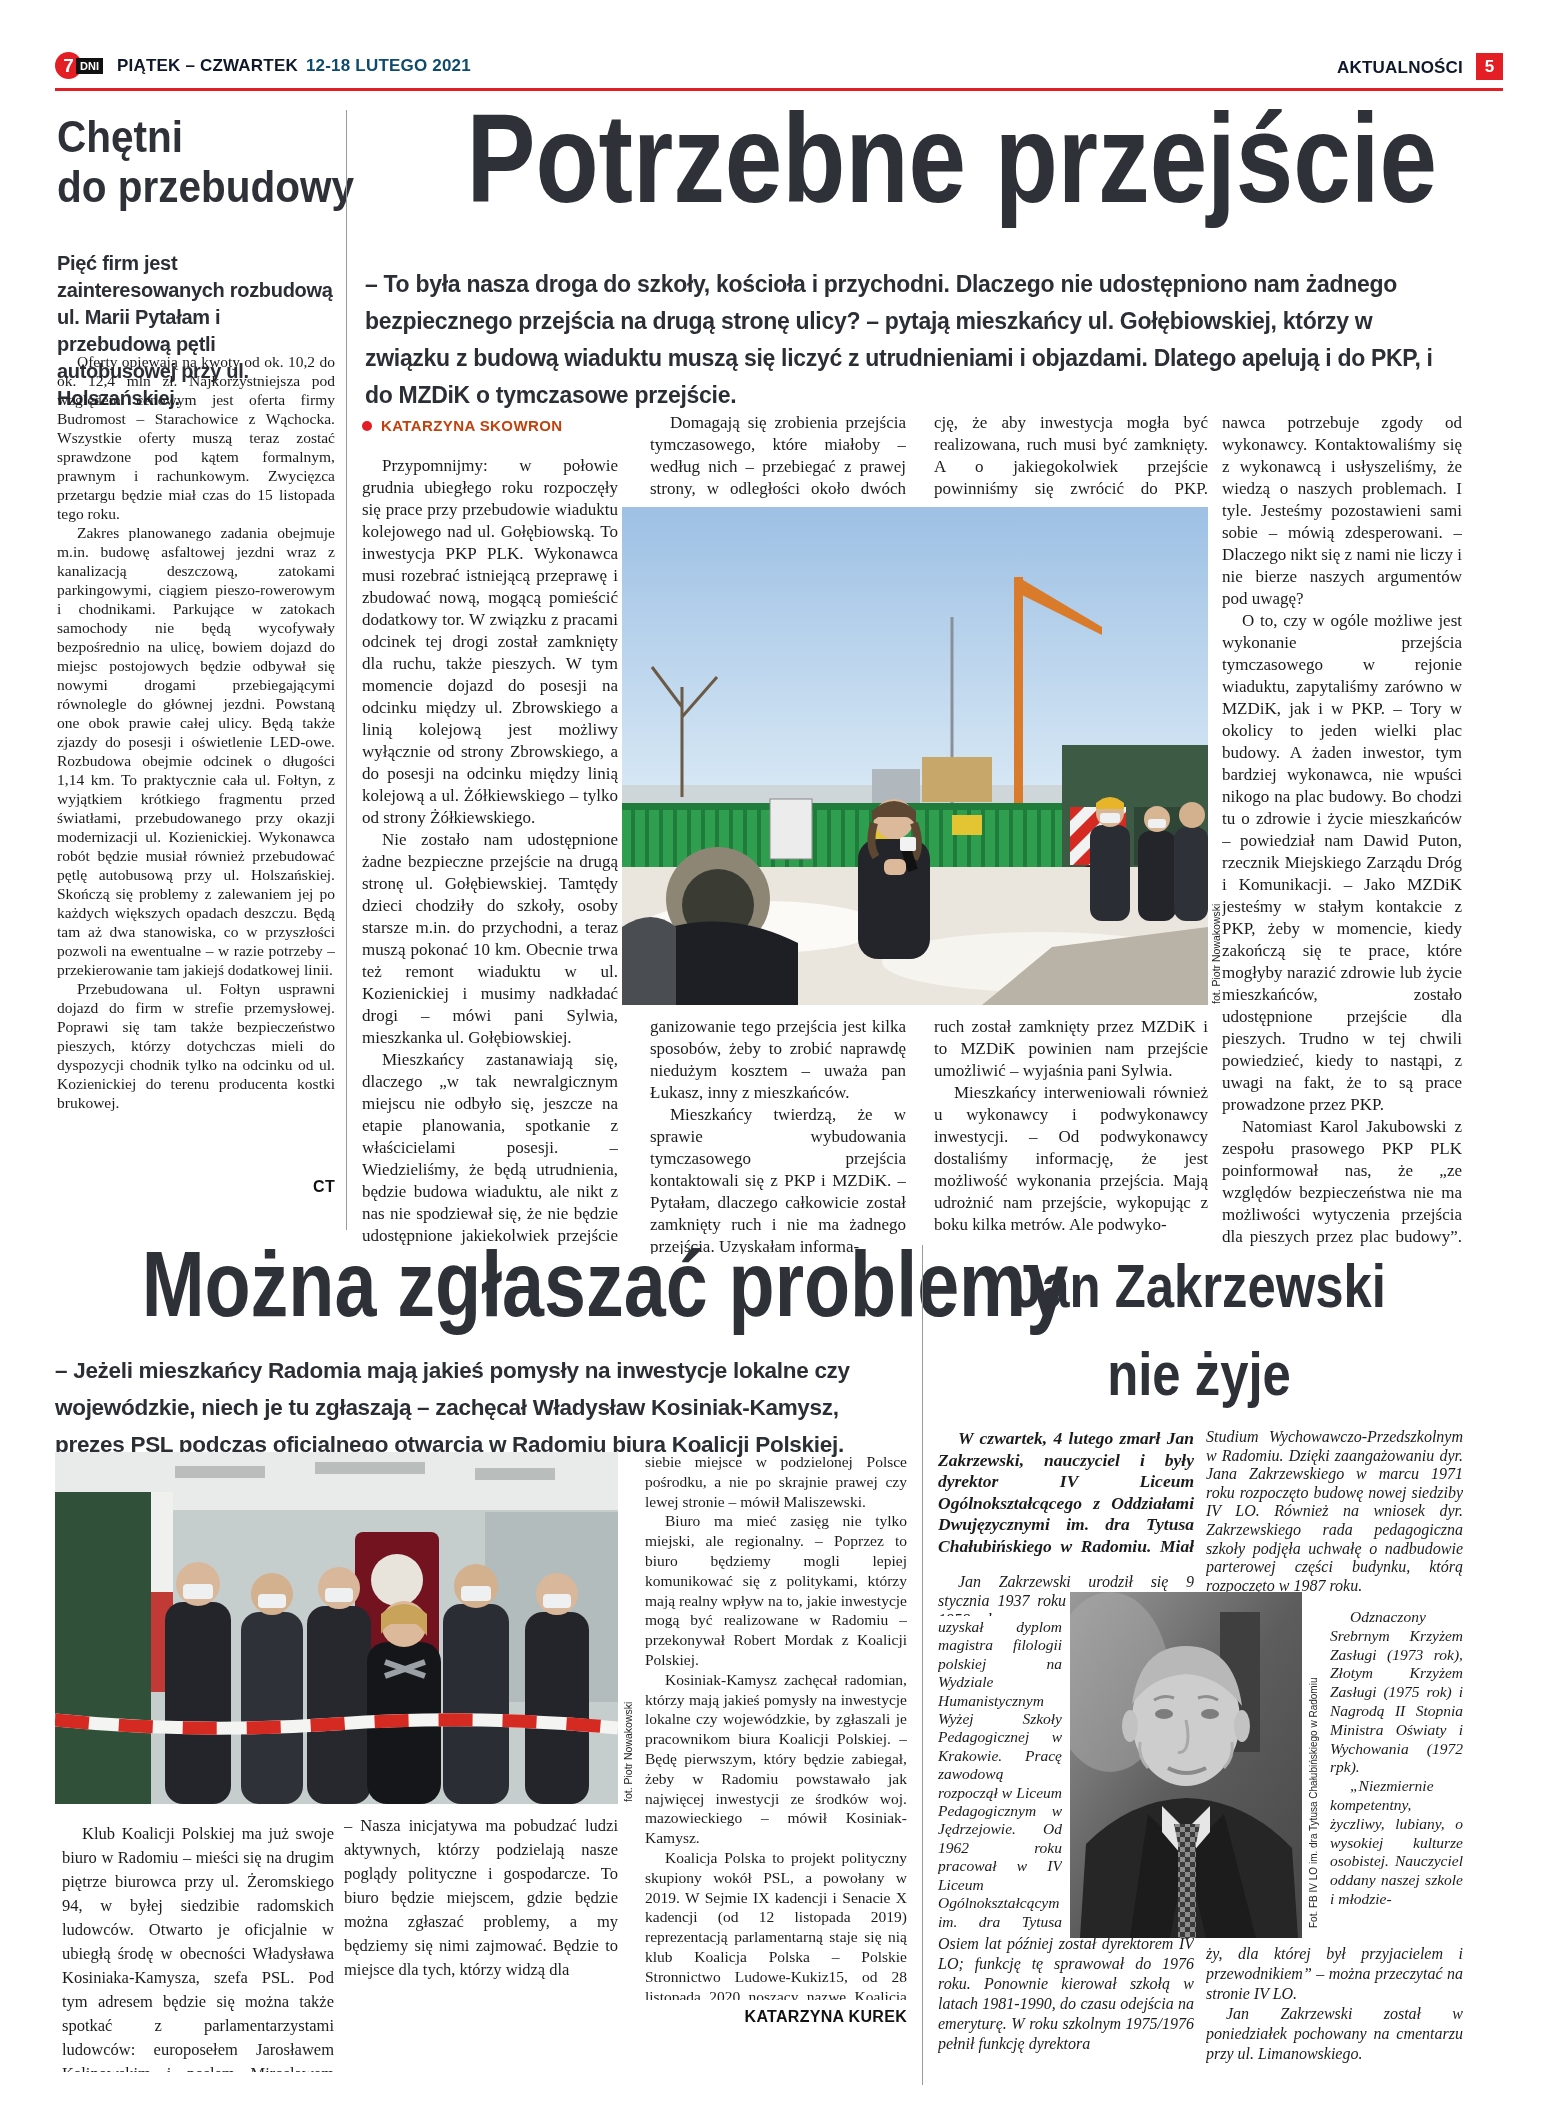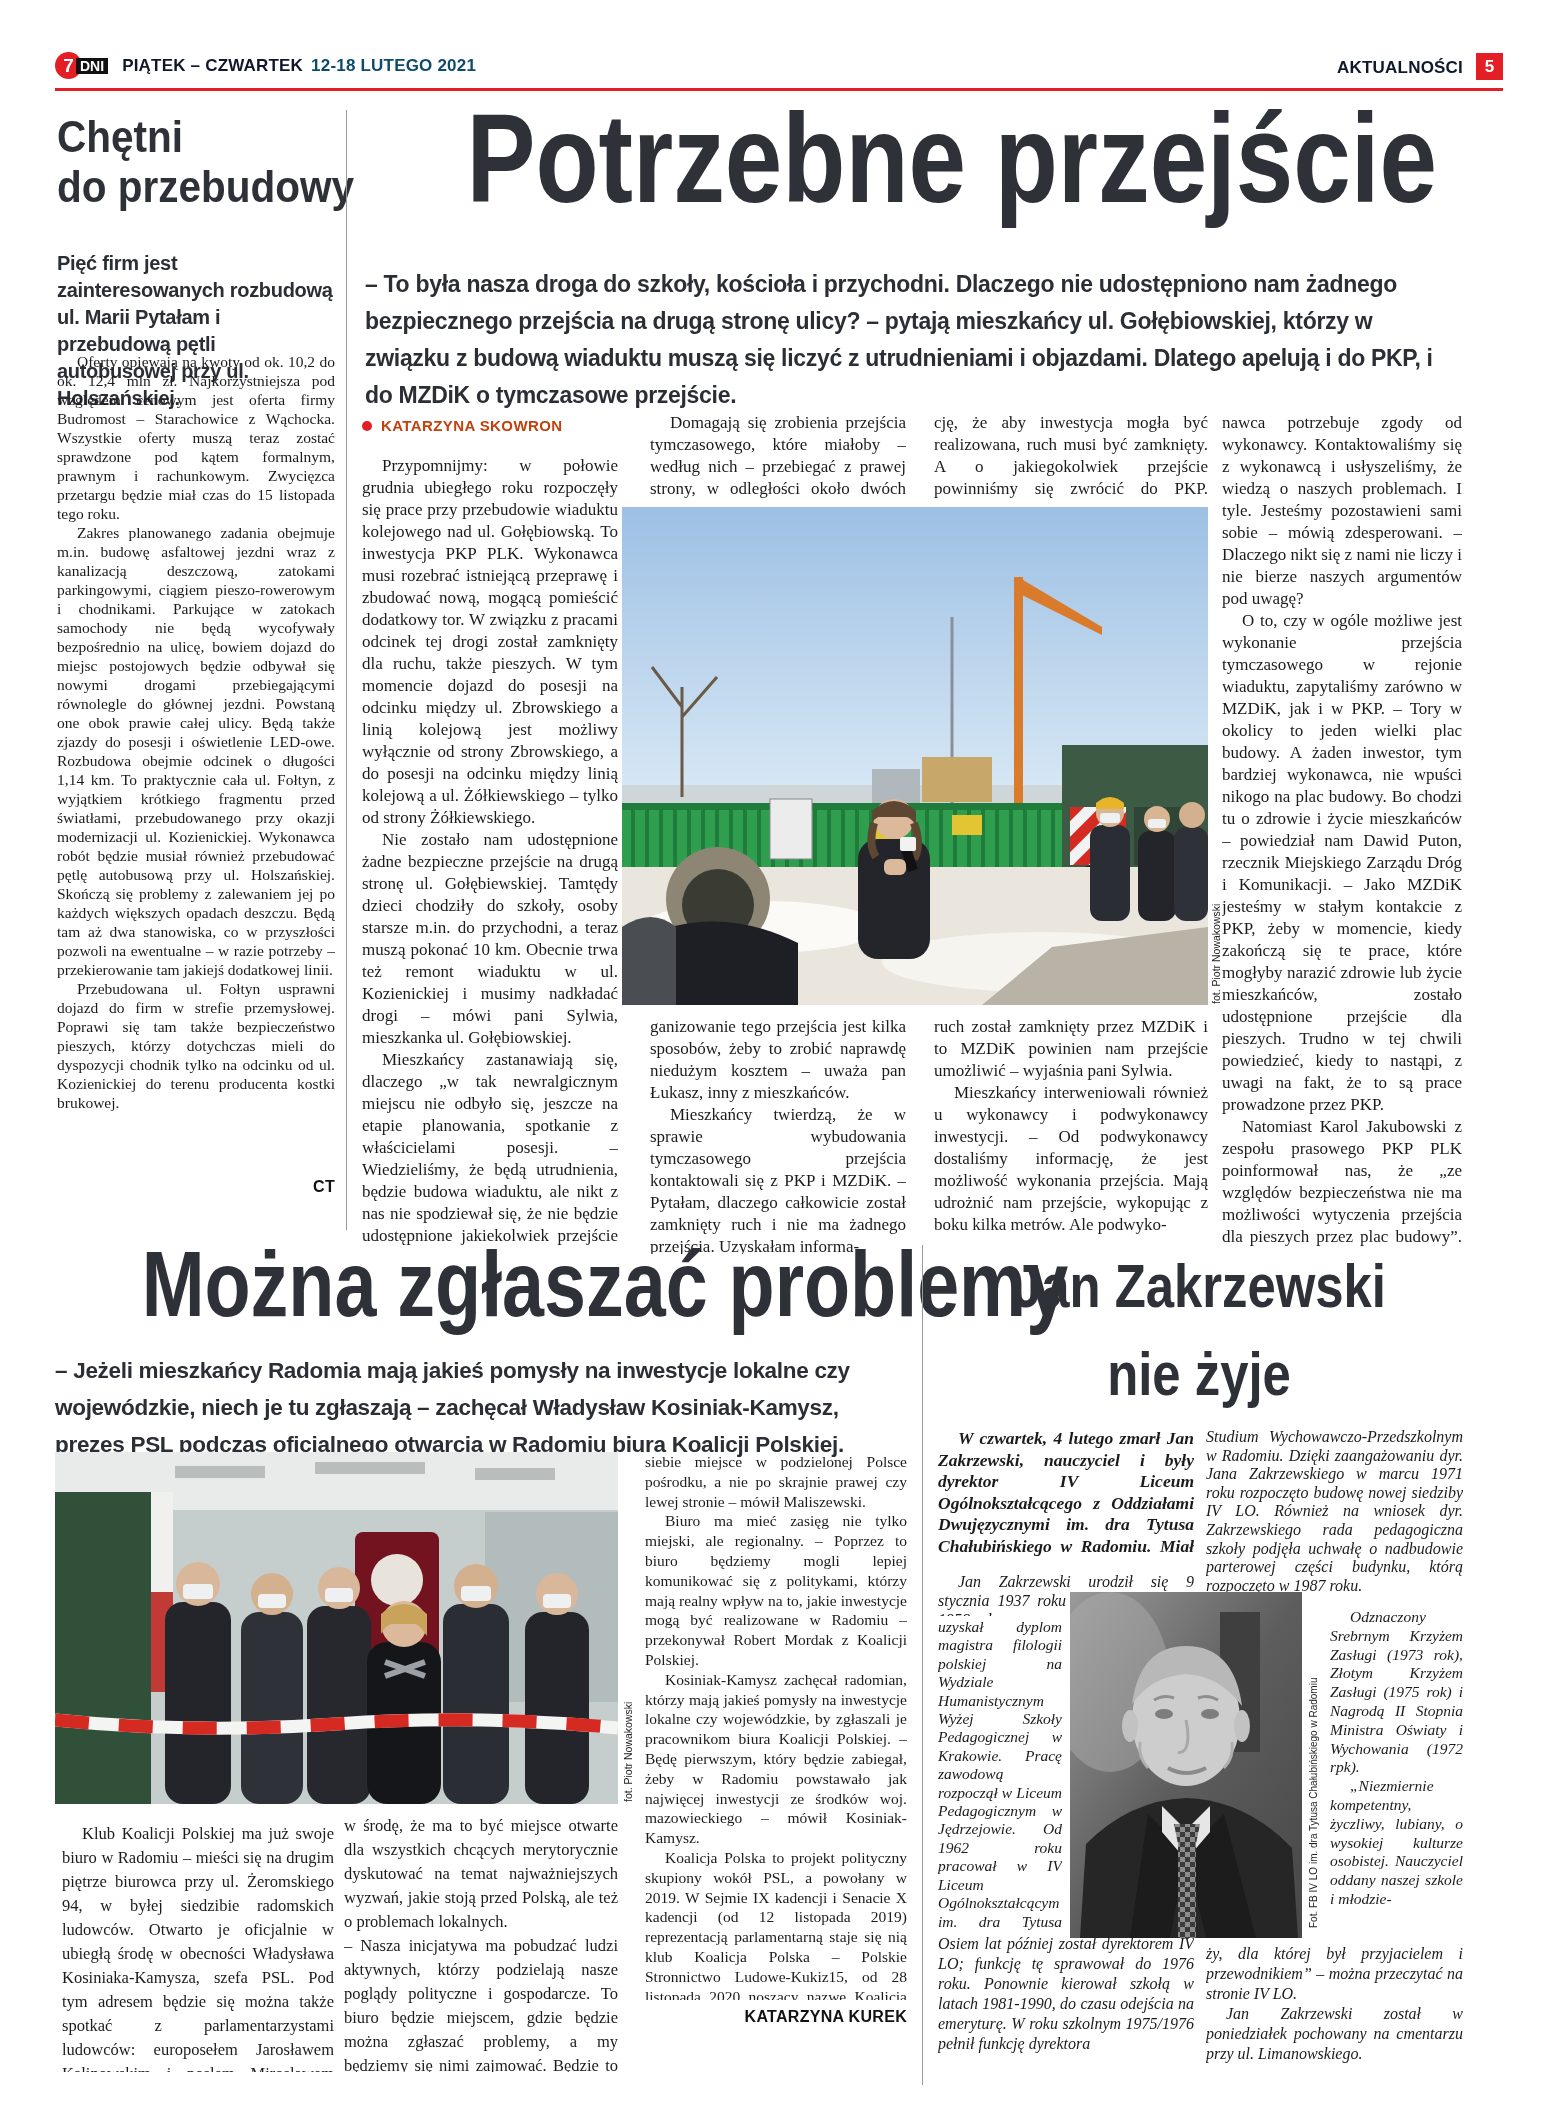--- a/index.html
+++ b/index.html
@@ -21,21 +21,21 @@
   .vrule{background:#9a9a9a;width:1px;}
   .photo{position:absolute;overflow:hidden;background:#ddd;}
   .photo svg{display:block;width:100%;height:100%;}
   .obit{font-style:italic;}
   .hdr-txt{font-family:"Liberation Sans",sans-serif;font-weight:700;font-size:17px;color:#0f172a;letter-spacing:0.2px;}
   .hdr-red{color:#0c4a6e;}
   .pagebox{background:#e31e24;color:#fff;font-family:"Liberation Sans",sans-serif;font-weight:700;
            font-size:17px;width:27px;height:27px;display:flex;align-items:center;justify-content:center;}
   .logo7{width:27px;height:27px;border-radius:50%;background:#e31e24;color:#fff;display:flex;align-items:center;
          justify-content:center;font-family:"Liberation Sans",sans-serif;font-weight:700;font-size:19px;}
-  .logodni{background:#111;color:#fff;font-family:"Liberation Sans",sans-serif;font-weight:700;font-size:14px;
+  .logodni{background:#111;color:#fff;font-family:"Liberation Sans",sans-serif;font-weight:700;font-size:11px;
            padding:2px 4px;margin-left:-6px;margin-top:0;height:12px;line-height:12px;}
 </style>
 </head>
 <body>
 
 <div class="page">
 
   <div class="abs" style="left:55px;top:52px;display:flex;align-items:center;">
     <div class="logo7">7</div>
     <div class="logodni">DNI</div>
@@ -224,21 +224,20 @@
     <p class="ind">Biuro ma mieć zasięg nie tylko miejski, ale regionalny. – Poprzez to biuro będziemy mogli lepiej komunikować się z politykami, którzy mają realny wpływ na to, jakie inwestycje mogą być realizowane w Radomiu – przekonywał Robert Mordak z Koalicji Polskiej.</p>
     <p class="ind">Kosiniak-Kamysz zachęcał radomian, którzy mają jakieś pomysły na inwestycje lokalne czy wojewódzkie, by zgłaszali je pracownikom biura Koalicji Polskiej. – Będę pierwszym, który będzie zabiegał, żeby w Radomiu powstawało jak najwięcej inwestycji ze środków woj. mazowieckiego – mówił Kosiniak-Kamysz.</p>
     <p class="ind">Koalicja Polska to projekt polityczny skupiony wokół PSL, a powołany w 2019. W Sejmie IX kadencji i Senacie X kadencji (od 12 listopada 2019) reprezentacją parlamentarną staje się nią klub Koalicja Polska – Polskie Stronnictwo Ludowe-Kukiz15, od 28 listopada 2020 noszący nazwę Koalicja Polska – PSL, Unia Europejskich Demokratów, Konserwatyści.</p>
   </div>
   <div class="abs sig" style="left:645px;top:2008px;width:262px;">KATARZYNA KUREK</div>
 
   <div class="abs body-col" style="left:62px;top:1822px;width:272px;height:250px;font-size:16.5px;line-height:24px;">
     <p class="ind">Klub Koalicji Polskiej ma już swoje biuro w Radomiu – mieści się na drugim piętrze biurowca przy ul. Żeromskiego 94, w byłej siedzibie radomskich ludowców. Otwarto je oficjalnie w ubiegłą środę w obecności Władysława Kosiniaka-Kamysza, szefa PSL. Pod tym adresem będzie się można także spotkać z parlamentarzystami ludowców: europosełem Jarosławem Kalinowskim i posłem Mirosławem Maliszewskim. Ten ostatni podkreślał</p>
   </div>
   <div class="abs body-col" style="left:344px;top:1814px;width:274px;height:258px;font-size:16.5px;line-height:24px;">
-    <p>w środę, że ma to być miejsce otwarte dla wszystkich chcących merytorycznie dyskutować na temat najważniejszych wyzwań, jakie stoją przed Polską, ale też o problemach lokalnych.</p>
     <p>– Nasza inicjatywa ma pobudzać ludzi aktywnych, którzy podzielają nasze poglądy polityczne i gospodarcze. To biuro będzie miejscem, gdzie będzie można zgłaszać problemy, a my będziemy się nimi zajmować. Będzie to miejsce dla tych, którzy widzą dla</p>
   </div>
 
   <div class="abs vrule" style="left:922px;top:1245px;height:840px;"></div>
 
   <div class="abs headline" style="left:935px;top:1242px;width:528px;text-align:center;font-size:62px;line-height:88px;">
     <span class="cond">Jan Zakrzewski</span><br>
     <span class="cond">nie żyje</span>
   </div>
 

